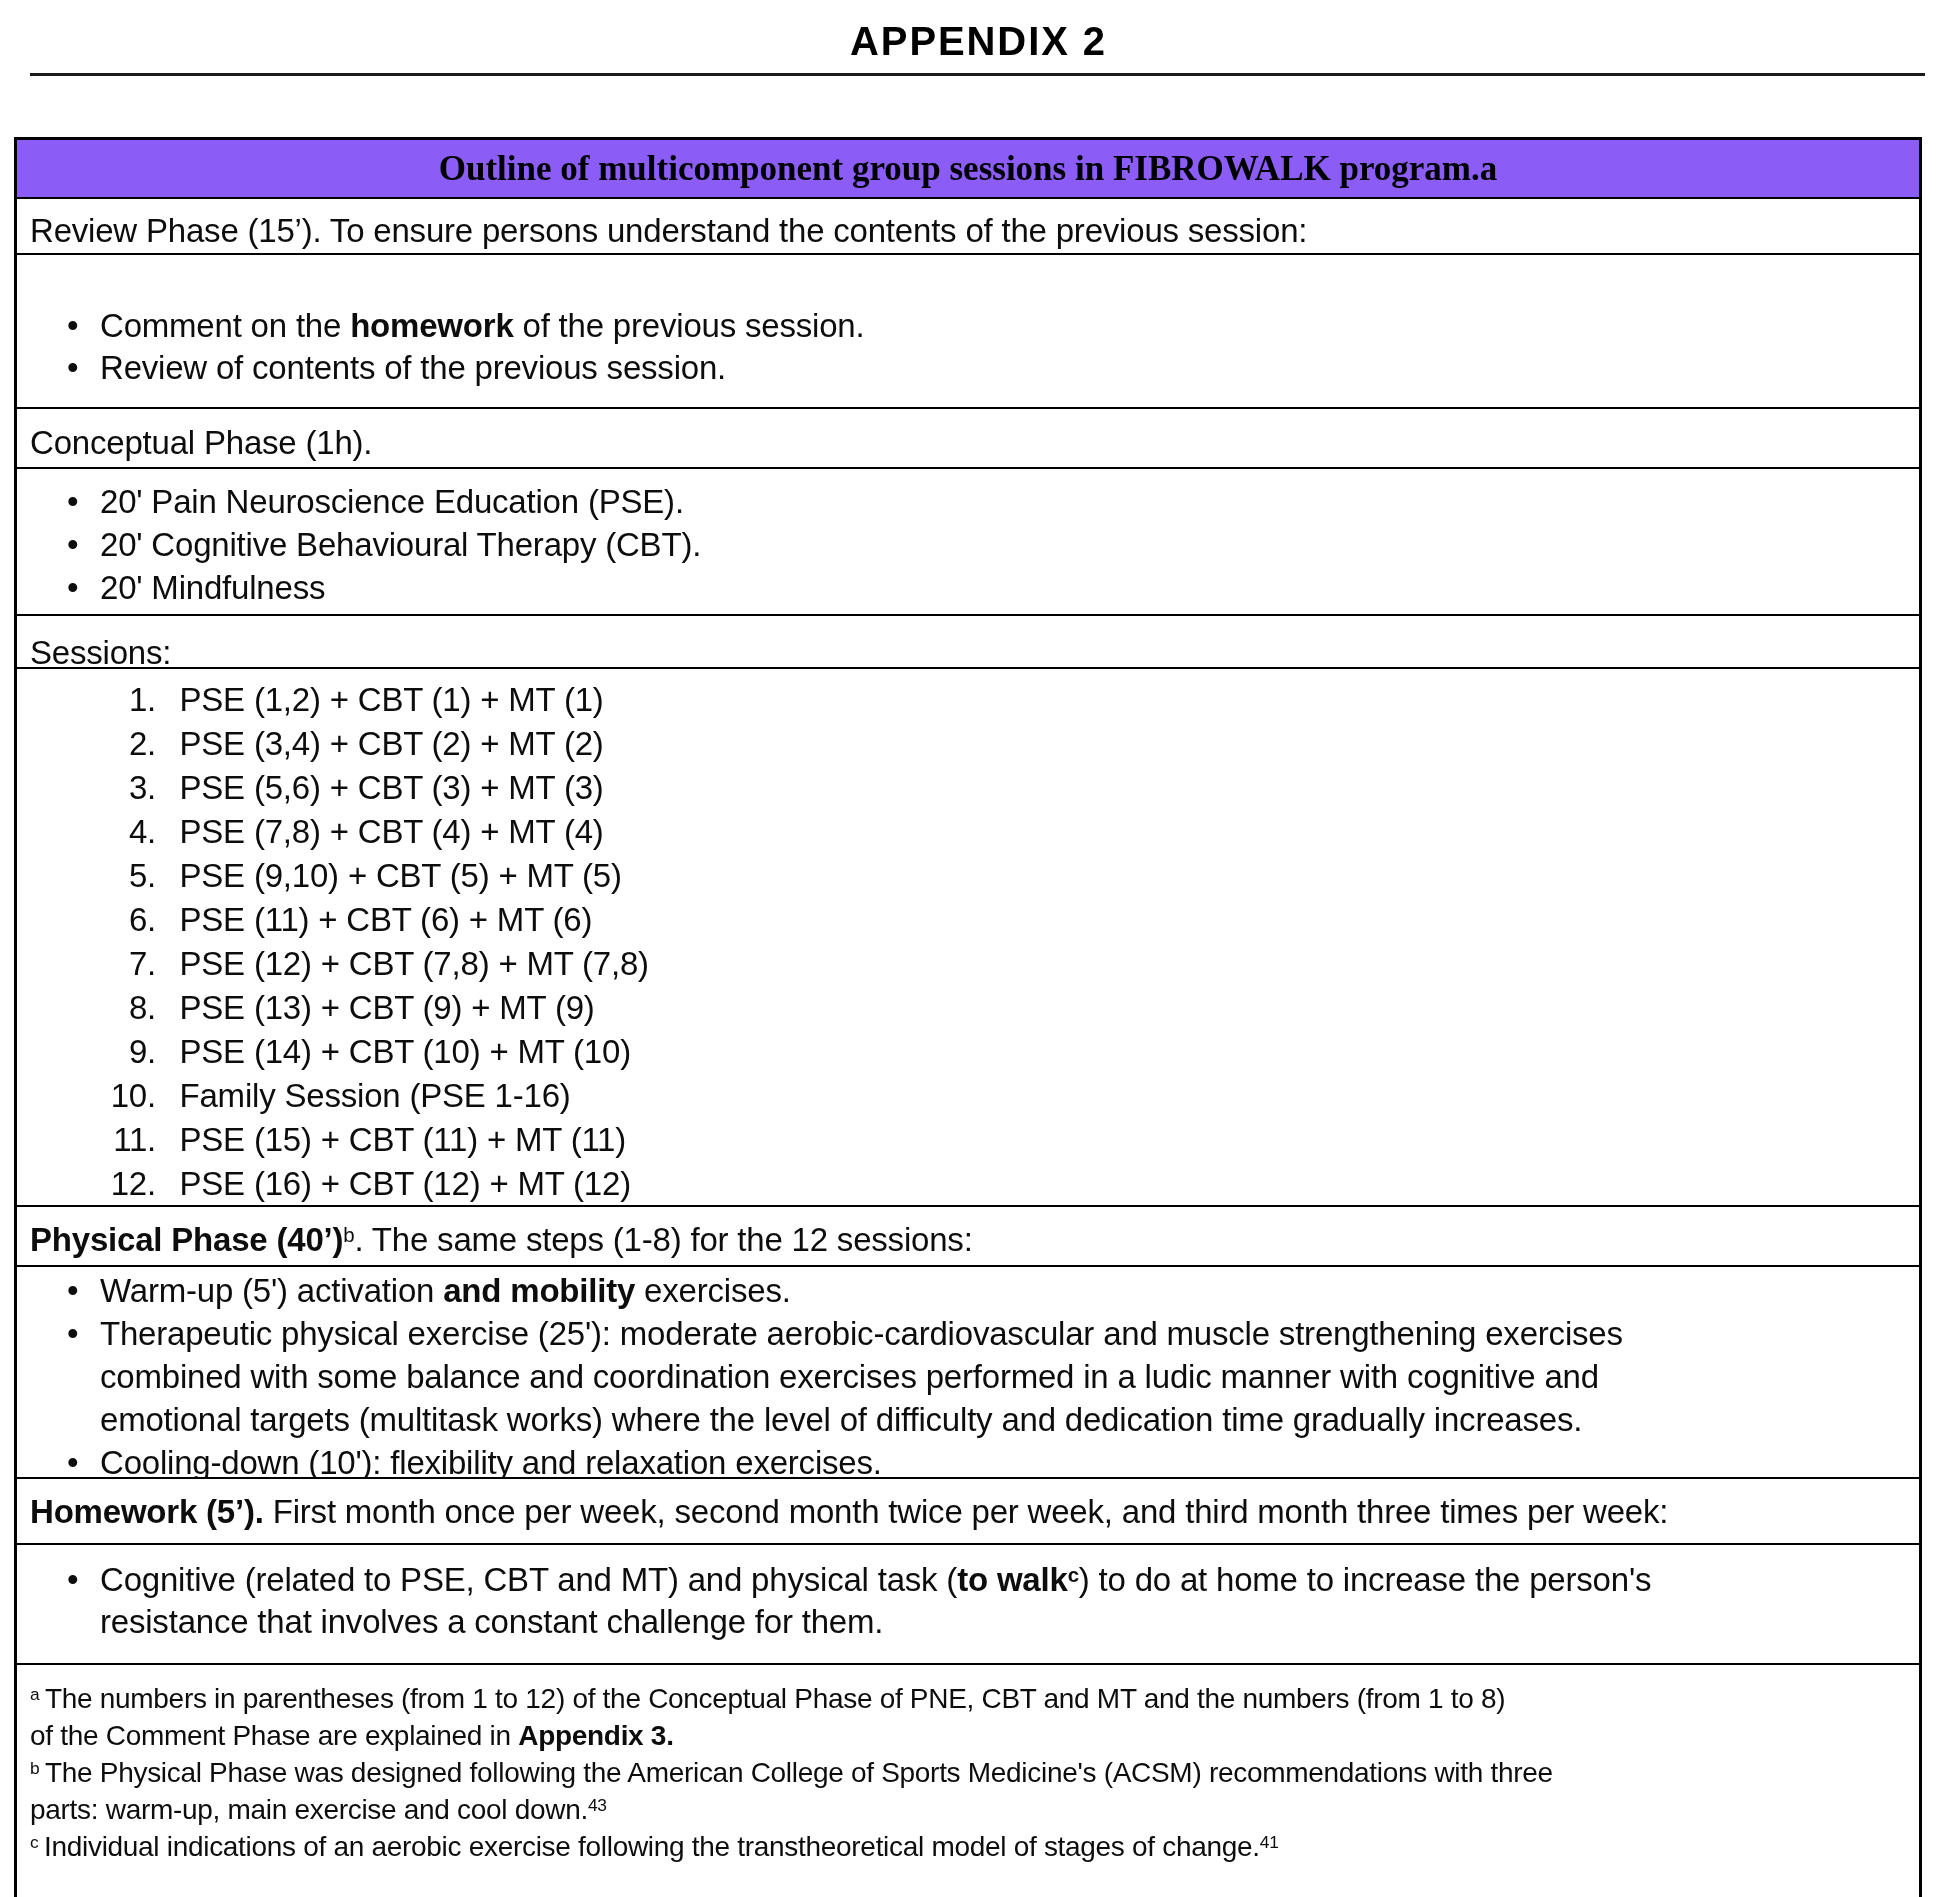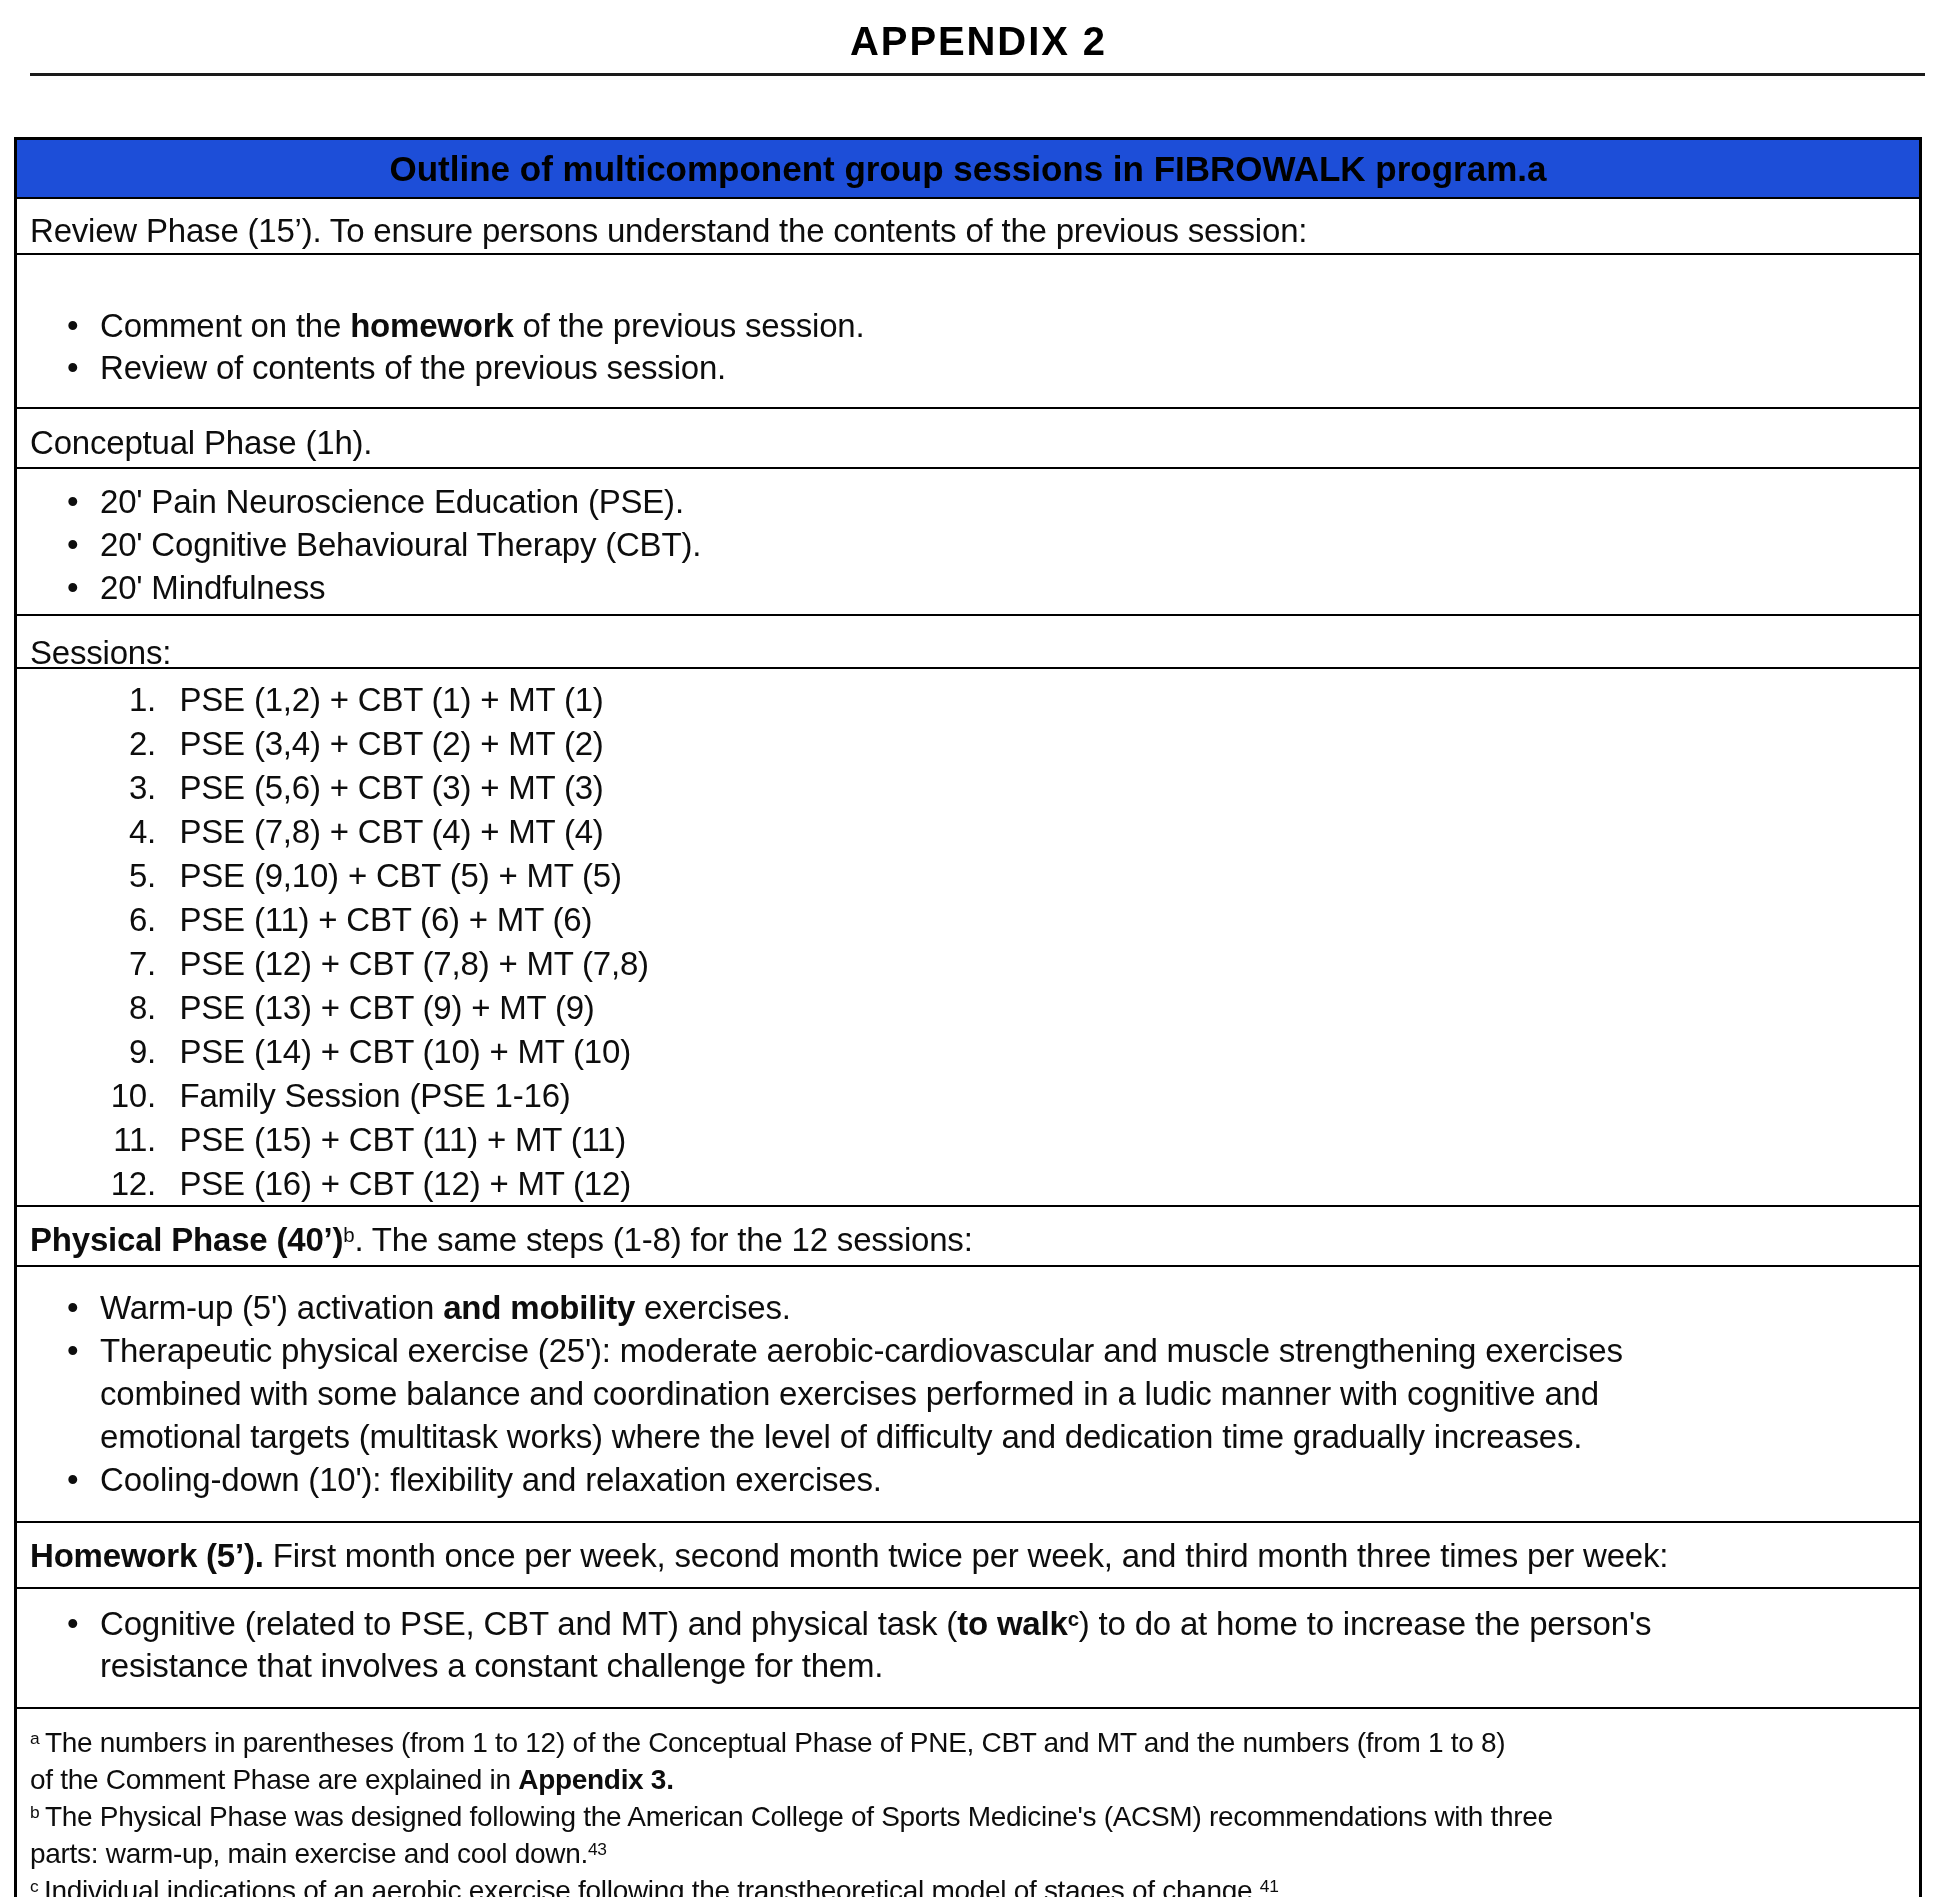--- a/index.html
+++ b/index.html
@@ -26,21 +26,21 @@
   .row:last-child{border-bottom:none;}
   .r-header{height:59px;background:#b1b1b1;display:flex;align-items:center;justify-content:center;
     font-size:35px;font-weight:700;color:#000;letter-spacing:0;}
   .r-review{height:56px;padding:11.3px 13px 0 13px;}
   .r-review-b{height:118px;padding-top:14px;margin-top:36px;}
   .r-conceptual{height:60px;padding:13px 13px 0 13px;}
   .r-conceptual-b{height:147px;padding-top:11.3px;line-height:43px;}
   .r-sessions-label{height:53px;padding:16px 13px 0 13px;}
   .r-sessions{height:538px;padding-top:9.4px;line-height:44px;}
   .r-physical{height:60px;padding:12.2px 13px 0 13px;}
-  .r-physical-b{height:256px;padding-top:19px;line-height:43px;}
+  .r-physical-b{height:212px;padding-top:2px;line-height:43px;}
   .r-homework{height:66px;padding:12.2px 13px 0 13px;}
   .r-homework-b{height:120px;padding-top:14px;}
   .r-footnotes{height:270px;padding:15px 13px 0 13px;font-size:28px;line-height:37px;letter-spacing:-0.3px;}
   .bullet{position:relative;padding-left:83px;padding-right:19px;}
   .bullet::before{
     content:"\2022";position:absolute;left:50px;top:0;font-size:1em;
   }
   .session-line{display:flex;}
   .session-num{width:139px;text-align:right;flex:0 0 139px;}
   .session-txt{margin-left:23.5px;white-space:nowrap;}
@@ -50,21 +50,21 @@
   .fn-line{display:block;}
 </style>
 </head>
 <body>
 
 <div class="page-title">APPENDIX 2</div>
 <div class="top-rule"></div>
 
 <div class="tbl">
 
-  <div class="row r-header" style="background: #1d4ed8;">
+  <div class="row r-header" style="background: #8b5cf6; font-family: Liberation Serif, serif;">
     <span>Outline of multicomponent group sessions in FIBROWALK program.a</span>
   </div>
 
   <div class="row r-review">
     <span>Review Phase (15’). To ensure persons understand the contents of the previous session:</span>
   </div>
 
   <div class="row r-review-b">
     <div class="bullet"><span>Comment on the </span><span class="b">homework</span><span> of the previous session.</span></div>
     <div class="bullet"><span>Review of contents of the previous session.</span></div>

